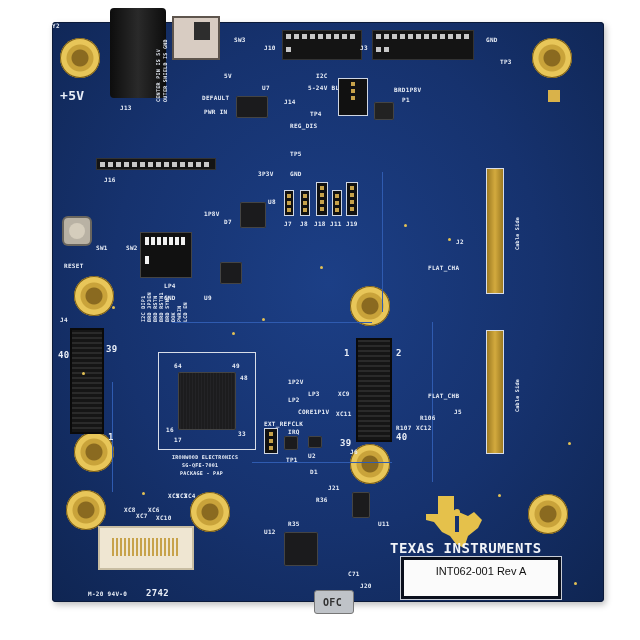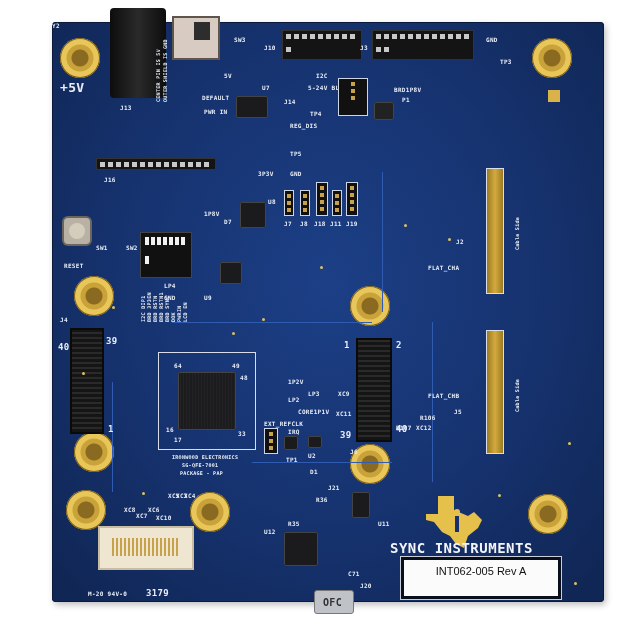--- a/index.html
+++ b/index.html
@@ -6,21 +6,21 @@
     html, body { width: 640px; height: 640px; background: #ffffff; overflow: hidden; }
     body { font-family: "DejaVu Sans Mono", monospace; position: relative; }
 
     .board {
       position: absolute; left: 52px; top: 22px; width: 552px; height: 580px;
       background: radial-gradient(ellipse at 50% 45%, #1c3f86 0%, #16326e 55%, #0f2552 100%);
       border-radius: 4px;
       box-shadow: 0 0 0 1px #0b1a3a inset, 2px 3px 6px rgba(0,0,0,0.25);
     }
     .silk { position: absolute; color: #e9eef7; font-size: 6px; letter-spacing: 0.3px; white-space: nowrap; font-weight: bold; }
-    .silk.big { font-size: 13px; }
+    .silk.big { font-size: 13px; margin-top: 8px; }
     .silk.vert { transform: rotate(-90deg); transform-origin: left top; }
 
     .mount {
       position: absolute; width: 40px; height: 40px; border-radius: 50%;
       background: radial-gradient(circle, #8a6a20 0 8px, #c9a33a 9px 13px, #e8c659 14px 20px);
       box-shadow: 0 0 0 1px #7c5e17 inset;
     }
 
     .chip { position: absolute; background: #1b1b1d; border-radius: 2px; box-shadow: 0 0 0 1px #444 inset; }
     .outline { position: absolute; border: 1px solid #d8dde8; }
@@ -285,25 +285,25 @@
   <div class="connector-flat" style="left:434px; top:308px; width:18px; height:124px;"></div>
   <div class="silk vert" style="left:462px; top:390px; font-size:5px;">Cable Side</div>
   <div class="silk" style="left:376px; top:370px;">FLAT_CHB</div>
   <div class="silk" style="left:402px; top:386px;">J5</div>
 
   <svg class="ti-logo" viewBox="0 0 64 60">
     <path d="M14 4 L30 4 L30 18 L44 24 L50 20 L58 28 L54 36 L44 44 L40 56 L32 52 L26 44 L18 40 L10 30 L2 28 L2 22 L14 22 Z" fill="#e5c14b"></path>
     <rect x="31" y="24" width="4" height="16" fill="#16326e"></rect>
     <circle cx="33" cy="20" r="3" fill="#e5c14b"></circle>
   </svg>
-  <div class="ti-text">SYNC INSTRUMENTS</div>
+  <div class="ti-text">TEXAS INSTRUMENTS</div>
 
   <div class="label-box">
     <div class="label-sticker">
-      <div>INT062-005 Rev A</div>
+      <div>INT062-001 Rev A</div>
     </div>
   </div>
 
   <div class="chip" style="left:300px; top:470px; width:18px; height:26px;"></div>
   <div class="silk" style="left:326px; top:498px;">U11</div>
   <div class="silk" style="left:276px; top:462px;">J21</div>
   <div class="silk" style="left:264px; top:474px;">R36</div>
   <div class="silk" style="left:236px; top:498px;">R35</div>
   <div class="chip" style="left:232px; top:510px; width:34px; height:34px;"></div>
   <div class="silk" style="left:212px; top:506px;">U12</div>
@@ -313,21 +313,21 @@
 
   <div class="white-conn"></div>
   <div class="silk" style="left:72px; top:484px;">XC8</div>
   <div class="silk" style="left:84px; top:490px;">XC7</div>
   <div class="silk" style="left:96px; top:484px;">XC6</div>
   <div class="silk" style="left:104px; top:492px;">XC10</div>
   <div class="silk" style="left:116px; top:470px;">XC5</div>
   <div class="silk" style="left:124px; top:470px;">XC3</div>
   <div class="silk" style="left:132px; top:470px;">XC4</div>
   <div class="silk" style="left:36px; top:568px;">M-20 94V-0</div>
-  <div class="silk" style="left:94px; top:566px; font-size:9px;">3179</div>
+  <div class="silk" style="left:94px; top:566px; font-size:9px;">2742</div>
 
   <div class="usb">
     <div class="silk" style="position:absolute; left:8px; top:6px; color:#333; font-size:10px;">OFC</div>
   </div>
 
   <div class="via" style="left:60px; top:284px;"></div>
   <div class="via" style="left:210px; top:296px;"></div>
   <div class="via" style="left:268px; top:244px;"></div>
   <div class="via" style="left:352px; top:202px;"></div>
   <div class="via" style="left:396px; top:216px;"></div>

